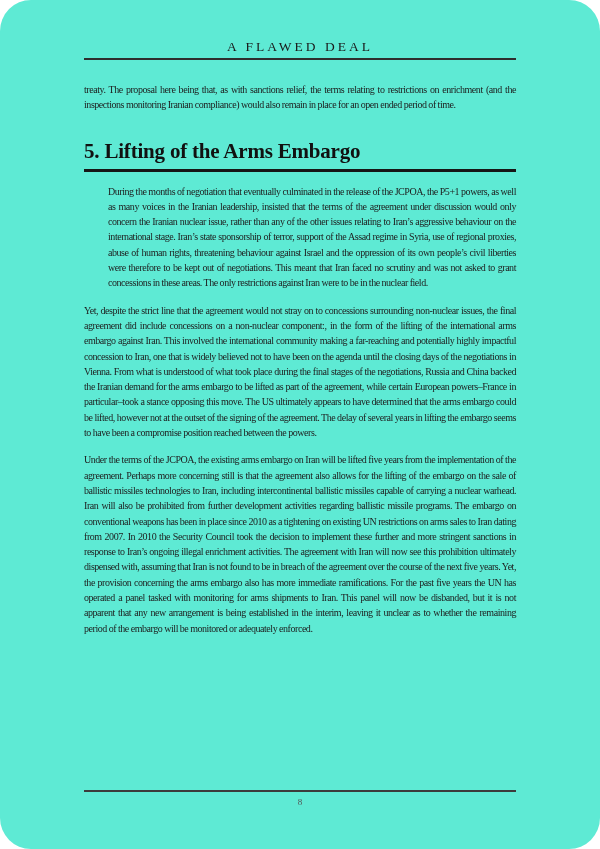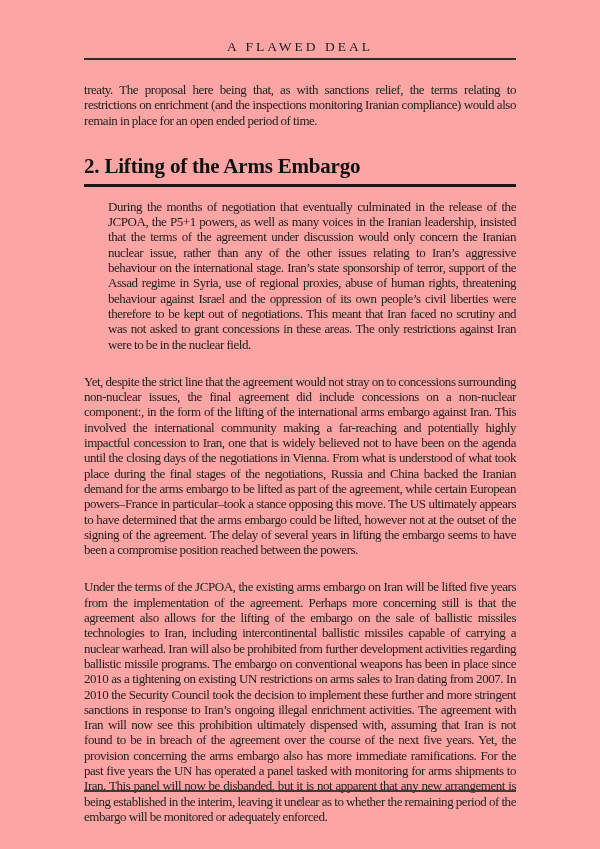--- a/index.html
+++ b/index.html
@@ -4,23 +4,24 @@
 <style>
   html, body {
     margin: 0;
     padding: 0;
     background: #ffffff;
   }
   .page {
     position: relative;
     width: 600px;
     height: 849px;
-    background: #fca5a5;
+    background: #5eead4;
     overflow: hidden;
     font-family: "Liberation Serif", "DejaVu Serif", serif;
+    border-radius: 31px;
   }
   .content {
     position: absolute;
     left: 84px;
     top: 0;
     width: 432px;
   }
   .running-header {
     padding-top: 38px;
     text-align: center;
@@ -29,21 +30,21 @@
     letter-spacing: 3px;
     color: #1a1a1a;
     white-space: nowrap;
   }
   .header-rule {
     margin-top: 3px;
     height: 2px;
     background: #2e2e2e;
   }
   .body-text {
-    font-size: 13px;
+    font-size: 10px;
     line-height: 15.3px;
     letter-spacing: -0.45px;
     word-spacing: -0.2px;
     text-align: justify;
     color: #1d1d1d;
   }
   .intro-para {
     margin-top: 22px;
   }
   .section-heading {
@@ -53,21 +54,21 @@
     font-weight: bold;
     letter-spacing: -0.2px;
     color: #111111;
   }
   .section-heading-rule {
     margin-top: 5px;
     height: 3px;
     background: #161616;
   }
   .section-body .para {
-    margin-top: 22px;
+    margin-top: 12px;
   }
   .section-body .para.first {
     margin-top: 12px;
     margin-left: 24px;
   }
   .footer-rule {
     position: absolute;
     left: 84px;
     top: 790px;
     width: 432px;
@@ -89,21 +90,21 @@
 
 <div class="page">
   <div class="content">
 
     <div class="running-header">A FLAWED DEAL</div>
 
     <div class="header-rule"></div>
 
     <div class="body-text intro-para">treaty. The proposal here being that, as with sanctions relief, the terms relating to restrictions on enrichment (and the inspections monitoring Iranian compliance) would also remain in place for an open ended period of time.</div>
 
-    <div class="section-heading">2. Lifting of the Arms Embargo</div>
+    <div class="section-heading">5. Lifting of the Arms Embargo</div>
 
     <div class="section-heading-rule"></div>
 
     <div class="section-body">
       <div class="body-text para first">During the months of negotiation that eventually culminated in the release of the JCPOA, the P5+1 powers, as well as many voices in the Iranian leadership, insisted that the terms of the agreement under discussion would only concern the Iranian nuclear issue, rather than any of the other issues relating to Iran’s aggressive behaviour on the international stage. Iran’s state sponsorship of terror, support of the Assad regime in Syria, use of regional proxies, abuse of human rights, threatening behaviour against Israel and the oppression of its own people’s civil liberties were therefore to be kept out of negotiations. This meant that Iran faced no scrutiny and was not asked to grant concessions in these areas. The only restrictions against Iran were to be in the nuclear field.</div>
       <div class="body-text para">Yet, despite the strict line that the agreement would not stray on to concessions surrounding non-nuclear issues, the final agreement did include concessions on a non-nuclear component:, in the form of the lifting of the international arms embargo against Iran. This involved the international community making a far-reaching and potentially highly impactful concession to Iran, one that is widely believed not to have been on the agenda until the closing days of the negotiations in Vienna. From what is understood of what took place during the final stages of the negotiations, Russia and China backed the Iranian demand for the arms embargo to be lifted as part of the agreement, while certain European powers–France in particular–took a stance opposing this move. The US ultimately appears to have determined that the arms embargo could be lifted, however not at the outset of the signing of the agreement. The delay of several years in lifting the embargo seems to have been a compromise position reached between the powers.</div>
       <div class="body-text para">Under the terms of the JCPOA, the existing arms embargo on Iran will be lifted five years from the implementation of the agreement. Perhaps more concerning still is that the agreement also allows for the lifting of the embargo on the sale of ballistic missiles technologies to Iran, including intercontinental ballistic missiles capable of carrying a nuclear warhead. Iran will also be prohibited from further development activities regarding ballistic missile programs. The embargo on conventional weapons has been in place since 2010 as a tightening on existing UN restrictions on arms sales to Iran dating from 2007. In 2010 the Security Council took the decision to implement these further and more stringent sanctions in response to Iran’s ongoing illegal enrichment activities. The agreement with Iran will now see this prohibition ultimately dispensed with, assuming that Iran is not found to be in breach of the agreement over the course of the next five years. Yet, the provision concerning the arms embargo also has more immediate ramifications. For the past five years the UN has operated a panel tasked with monitoring for arms shipments to Iran. This panel will now be disbanded, but it is not apparent that any new arrangement is being established in the interim, leaving it unclear as to whether the remaining period of the embargo will be monitored or adequately enforced.</div>
     </div>
 
   </div>

